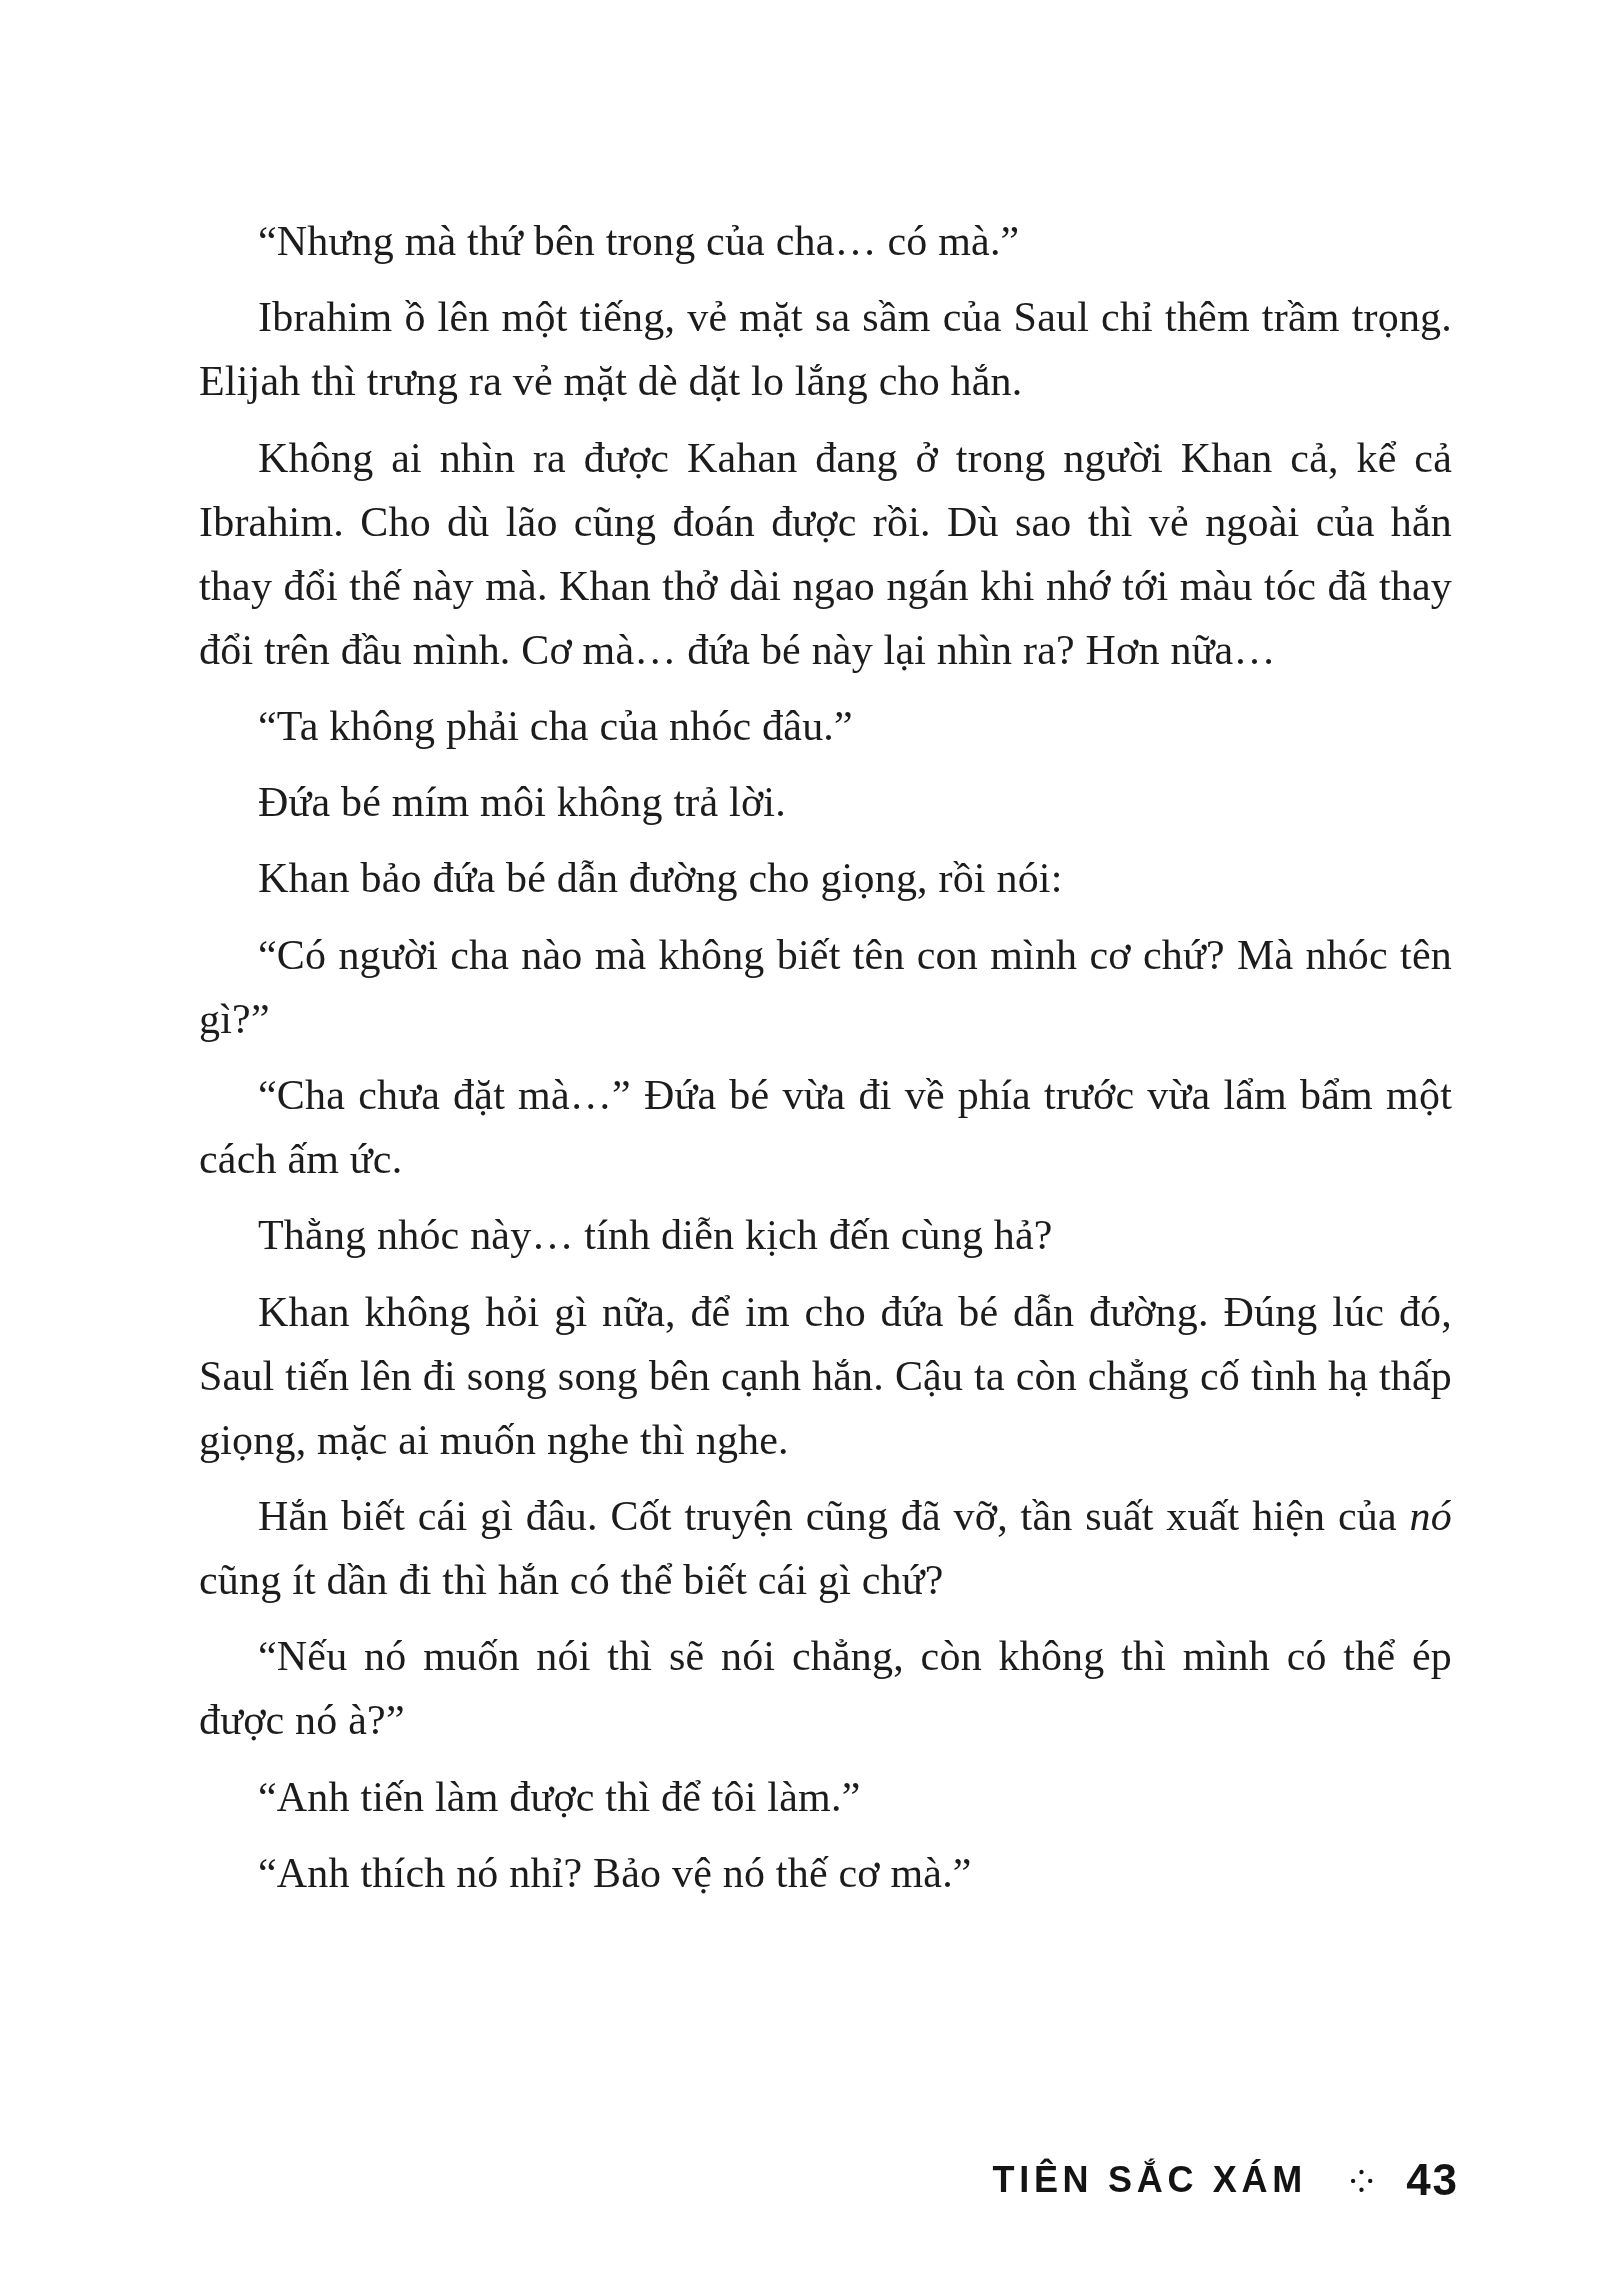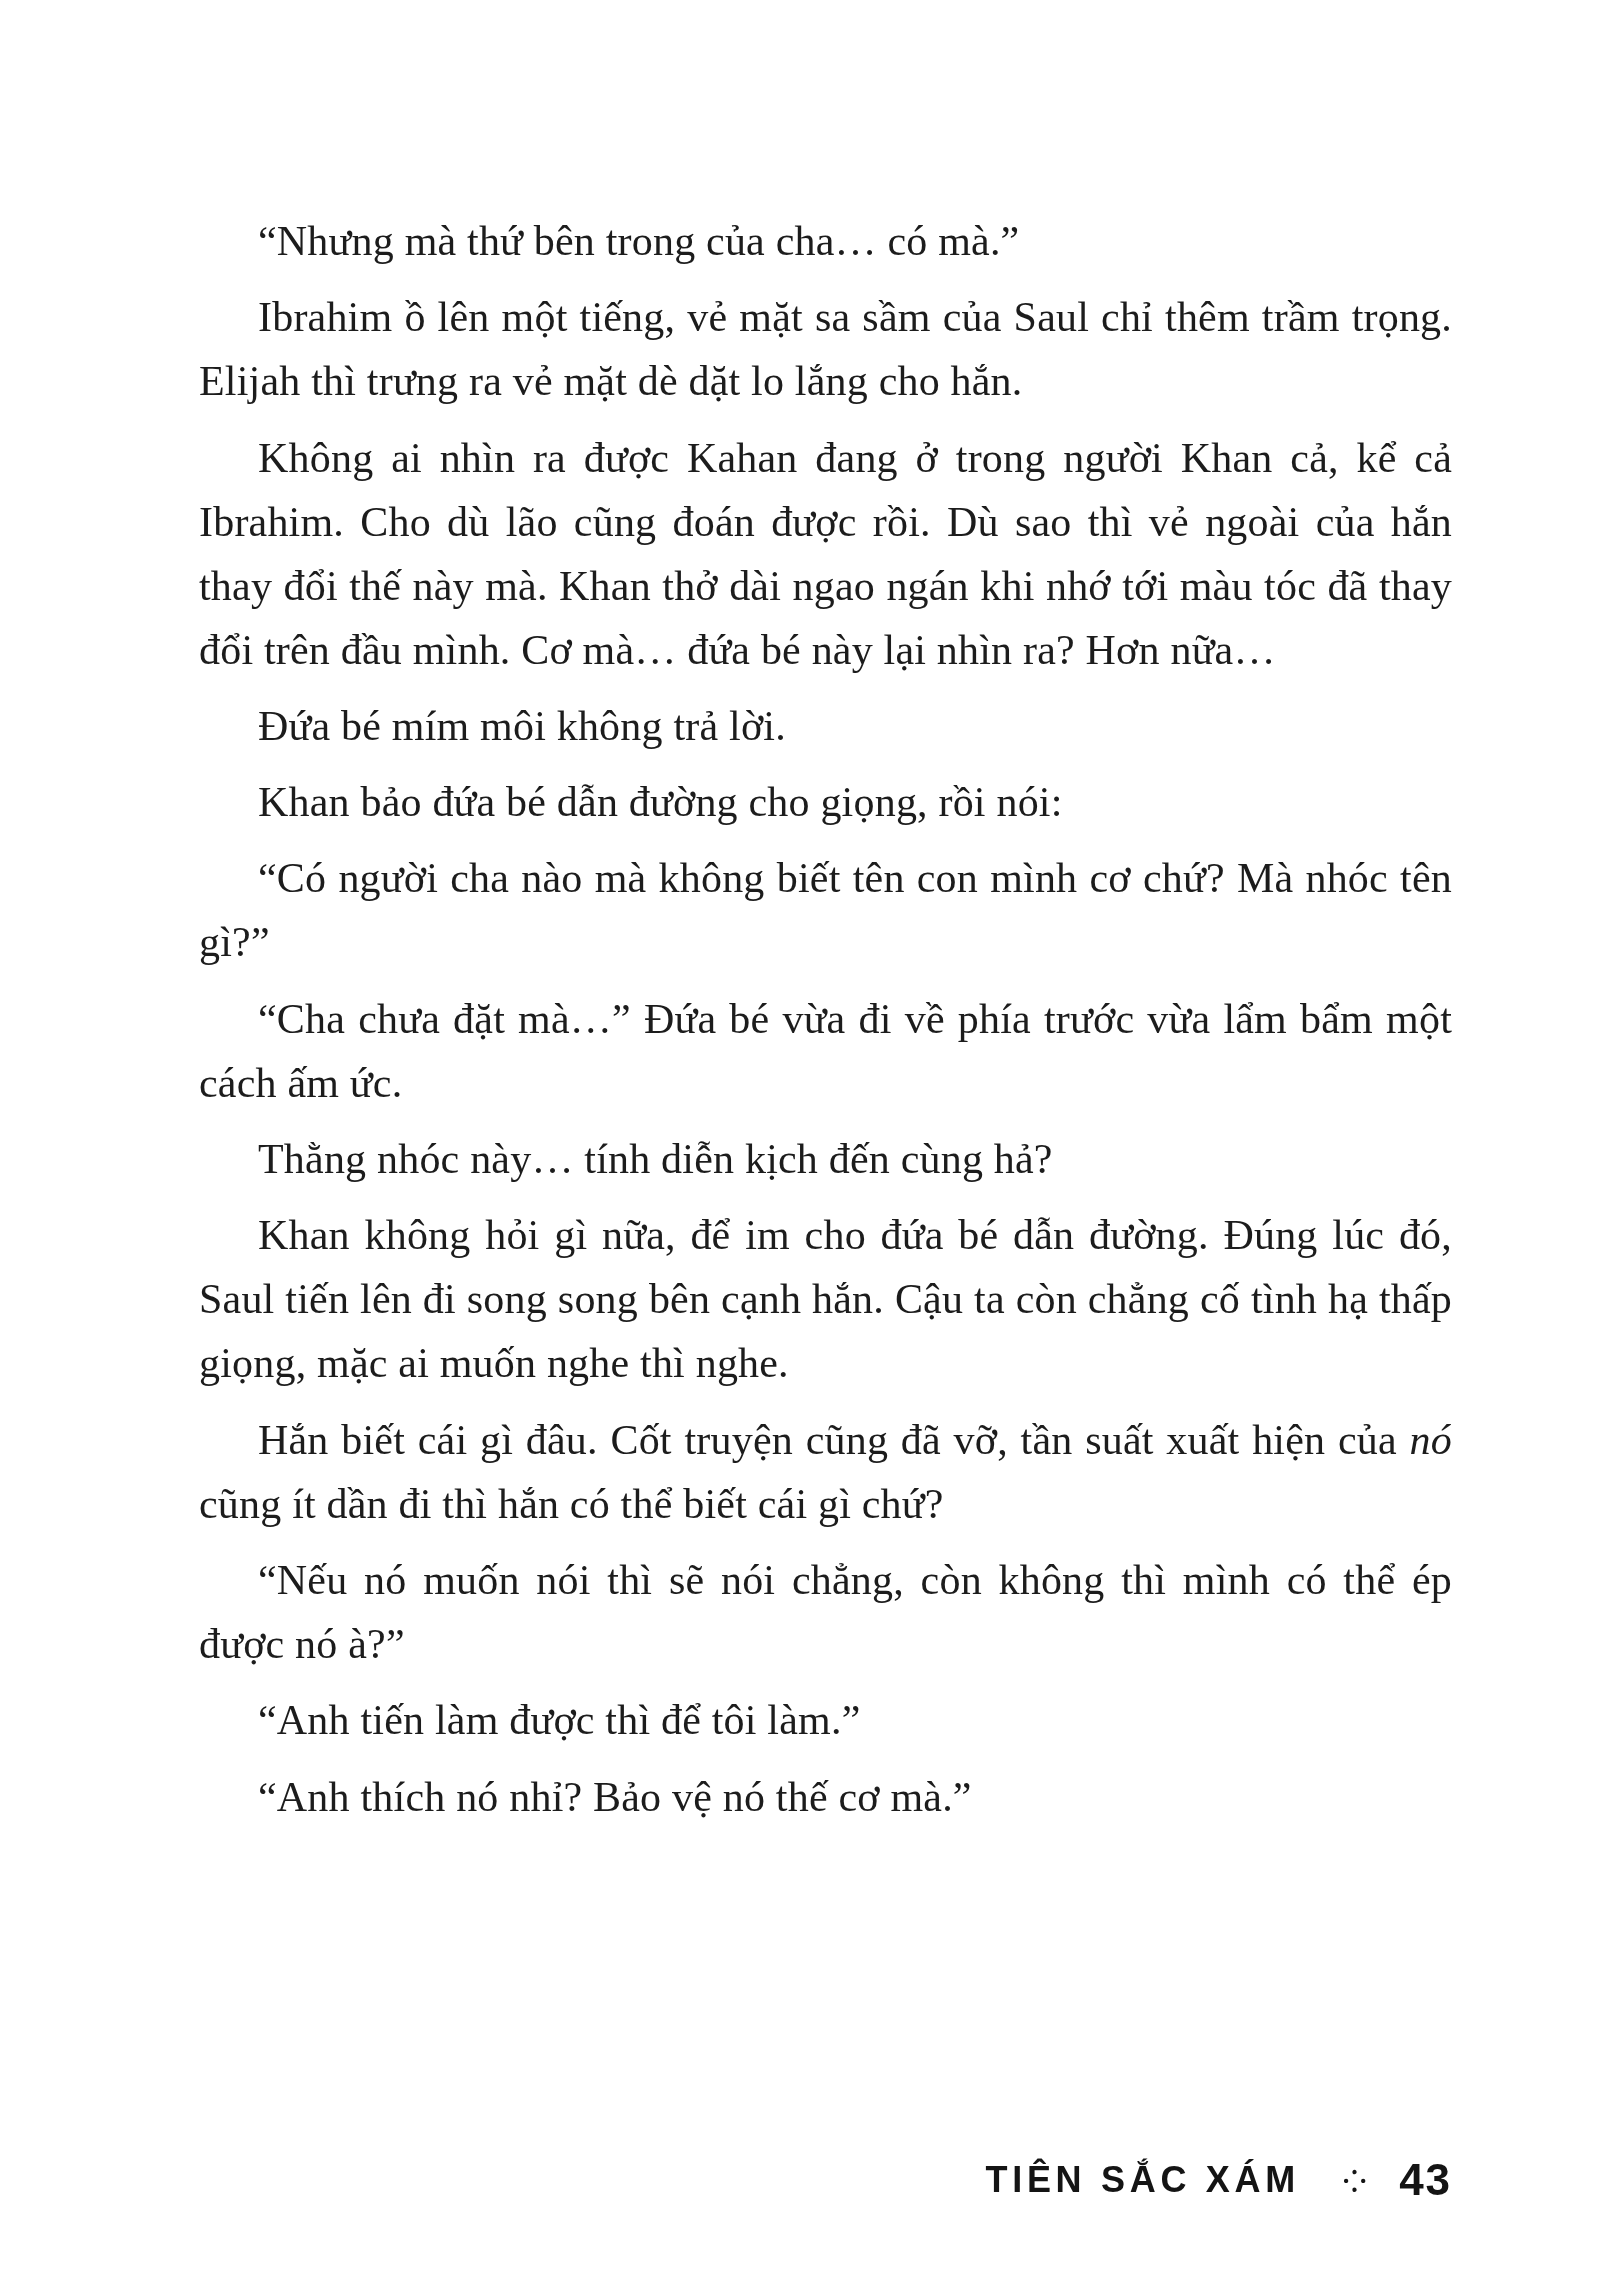--- a/index.html
+++ b/index.html
@@ -33,21 +33,21 @@
   }
   .content p {
     margin: 0 0 12.3px 0;
     text-indent: 59px;
   }
   .content em {
     font-style: italic;
   }
   .footer {
     position: absolute;
-    right: 171px;
+    right: 164px;
     bottom: 90px;
     display: flex;
     align-items: center;
     font-family: "Liberation Sans", sans-serif;
     font-weight: 700;
     color: #141414;
   }
   .footer .book-title {
     font-size: 36px;
     letter-spacing: 4.7px;
@@ -63,20 +63,21 @@
 </style>
 </head>
 <body>
 
 <div class="page">
 
   <div class="content">
     <p>“Nhưng mà thứ bên trong của cha… có mà.”</p>
     <p>Ibrahim ồ lên một tiếng, vẻ mặt sa sầm của Saul chỉ thêm trầm trọng. Elijah thì trưng ra vẻ mặt dè dặt lo lắng cho hắn.</p>
     <p>Không ai nhìn ra được Kahan đang ở trong người Khan cả, kể cả Ibrahim. Cho dù lão cũng đoán được rồi. Dù sao thì vẻ ngoài của hắn thay đổi thế này mà. Khan thở dài ngao ngán khi nhớ tới màu tóc đã thay đổi trên đầu mình. Cơ mà… đứa bé này lại nhìn ra? Hơn nữa…</p>
+    <p>“Ta không phải cha của nhóc đâu.”</p>
     <p>Đứa bé mím môi không trả lời.</p>
     <p>Khan bảo đứa bé dẫn đường cho giọng, rồi nói:</p>
     <p>“Có người cha nào mà không biết tên con mình cơ chứ? Mà nhóc tên gì?”</p>
     <p>“Cha chưa đặt mà…” Đứa bé vừa đi về phía trước vừa lẩm bẩm một cách ấm ức.</p>
     <p>Thằng nhóc này… tính diễn kịch đến cùng hả?</p>
     <p>Khan không hỏi gì nữa, để im cho đứa bé dẫn đường. Đúng lúc đó, Saul tiến lên đi song song bên cạnh hắn. Cậu ta còn chẳng cố tình hạ thấp giọng, mặc ai muốn nghe thì nghe.</p>
     <p><span>Hắn biết cái gì đâu. Cốt truyện cũng đã vỡ, tần suất xuất hiện của </span><em>nó</em><span> cũng ít dần đi thì hắn có thể biết cái gì chứ?</span></p>
     <p>“Nếu nó muốn nói thì sẽ nói chẳng, còn không thì mình có thể ép được nó à?”</p>
     <p>“Anh tiến làm được thì để tôi làm.”</p>
     <p>“Anh thích nó nhỉ? Bảo vệ nó thế cơ mà.”</p>

